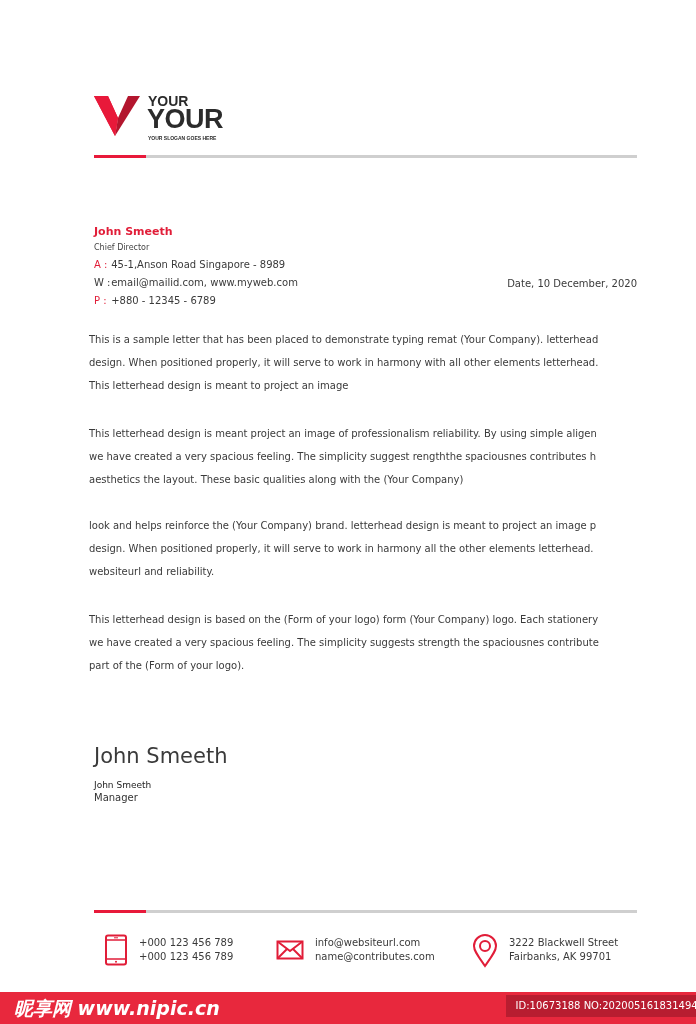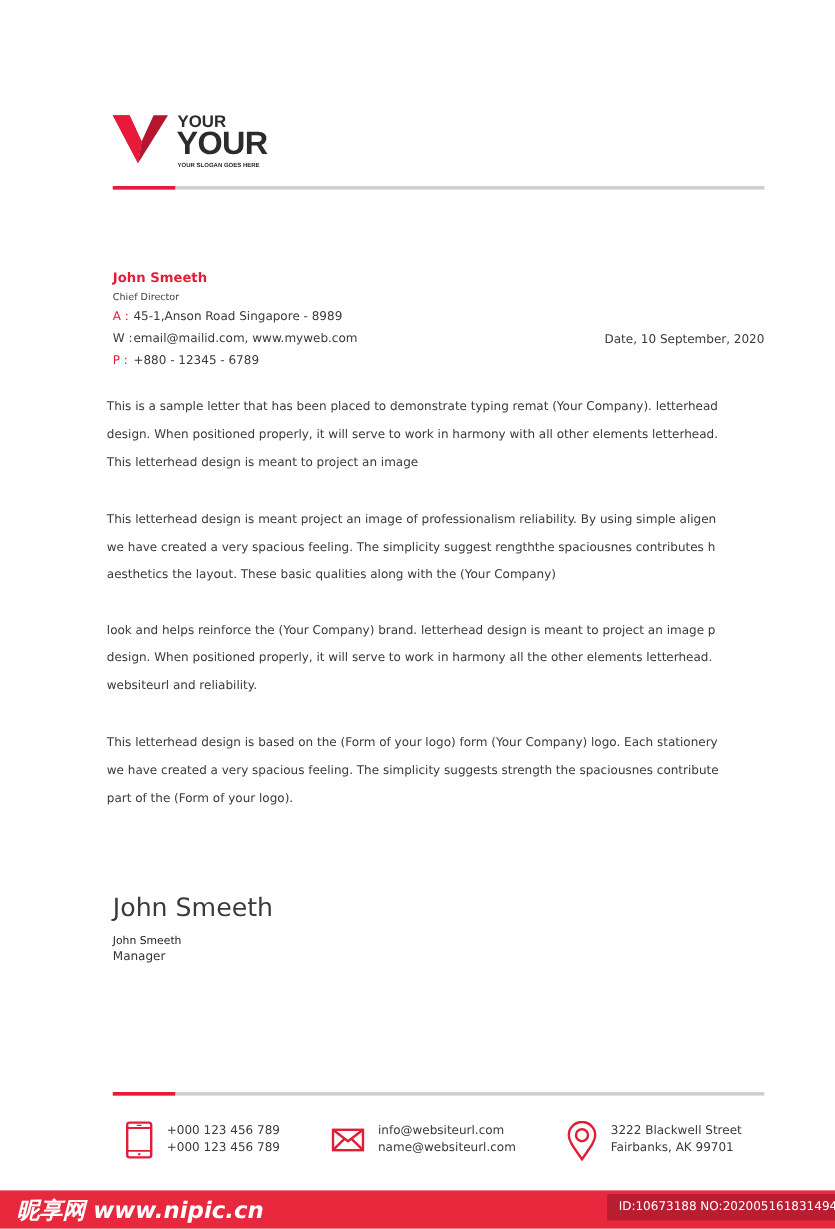--- a/index.html
+++ b/index.html
@@ -72,21 +72,21 @@
 </div>
 <div class="abs contact-line" style="top:277px">
   <span class="lab">W :</span>
   <span>email@mailid.com, www.myweb.com</span>
 </div>
 <div class="abs contact-line" style="top:295px">
   <span class="lab red">P :</span>
   <span>+880 - 12345 - 6789</span>
 </div>
 
-<div class="abs date">Date, 10 September, 2020</div>
+<div class="abs date">Date, 10 December, 2020</div>
 
 <div class="abs para" style="top:328px">
   <div>This is a sample letter that has been placed to demonstrate typing remat (Your Company). letterhead</div>
   <div>design. When positioned properly, it will serve to work in harmony with all other elements letterhead.</div>
   <div>This letterhead design is meant to project an image</div>
 </div>
 <div class="abs para" style="top:422px">
   <div>This letterhead design is meant project an image of professionalism reliability. By using simple aligen</div>
   <div>we have created a very spacious feeling. The simplicity suggest  rengththe spaciousnes contributes h</div>
   <div>aesthetics the layout. These basic qualities along with the (Your Company)</div>
@@ -126,21 +126,21 @@
 
 <div class="abs" style="left:276px; top:934px; width:170px; height:34px;">
   <svg class="foot-icon" style="left:0;top:6px" width="28" height="20" viewBox="0 0 28 20">
     <rect x="1.5" y="1.5" width="25" height="17" fill="none" stroke="#e11d38" stroke-width="2"></rect>
     <polyline points="1.5,1.5 14,11 26.5,1.5" fill="none" stroke="#e11d38" stroke-width="2"></polyline>
     <line x1="1.5" y1="18.5" x2="11" y2="9" stroke="#e11d38" stroke-width="2"></line>
     <line x1="26.5" y1="18.5" x2="17" y2="9" stroke="#e11d38" stroke-width="2"></line>
   </svg>
   <div class="foot-text" style="position:absolute; left:39px; top:2px;">
     <div>info@websiteurl.com</div>
-    <div>name@websiteurl.com</div>
+    <div>name@contributes.com</div>
   </div>
 </div>
 
 <div class="abs" style="left:472px; top:934px; width:170px; height:34px;">
   <svg class="foot-icon" style="left:0;top:0" width="26" height="34" viewBox="0 0 26 34">
     <path d="M13 32 C 6 22, 2 17, 2 12 A 11 11 0 0 1 24 12 C 24 17, 20 22, 13 32 Z" fill="none" stroke="#e11d38" stroke-width="2"></path>
     <circle cx="13" cy="12" r="5" fill="none" stroke="#e11d38" stroke-width="2"></circle>
   </svg>
   <div class="foot-text" style="position:absolute; left:37px; top:2px;">
     <div>3222 Blackwell Street</div>

